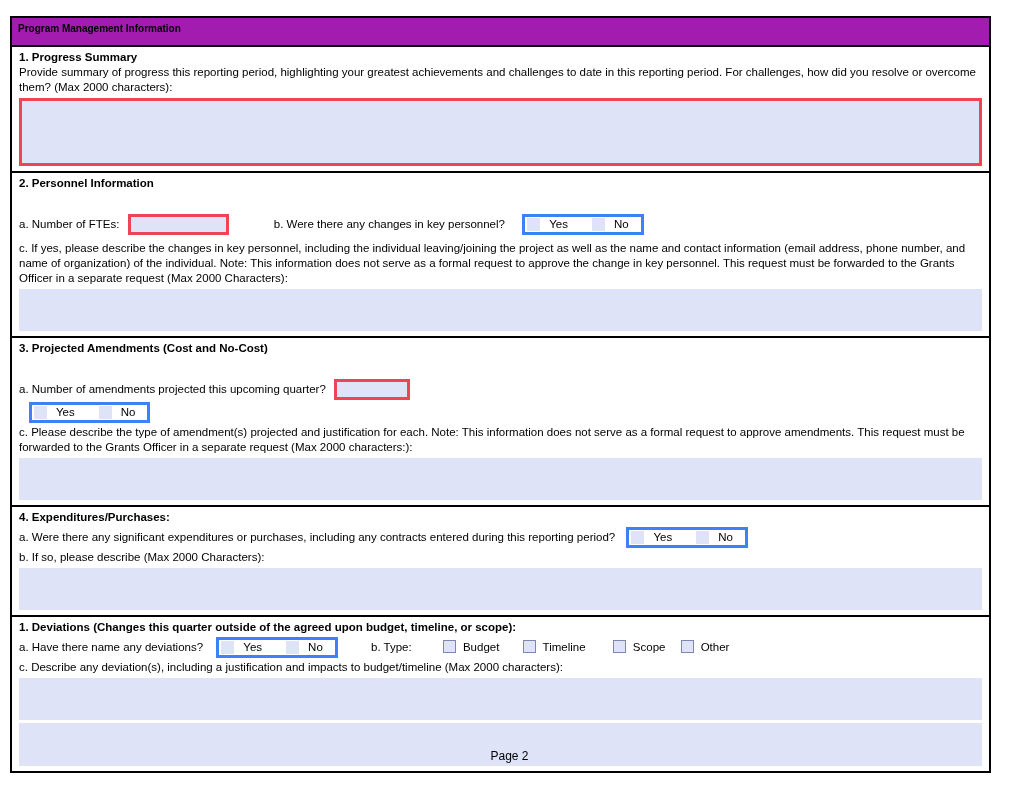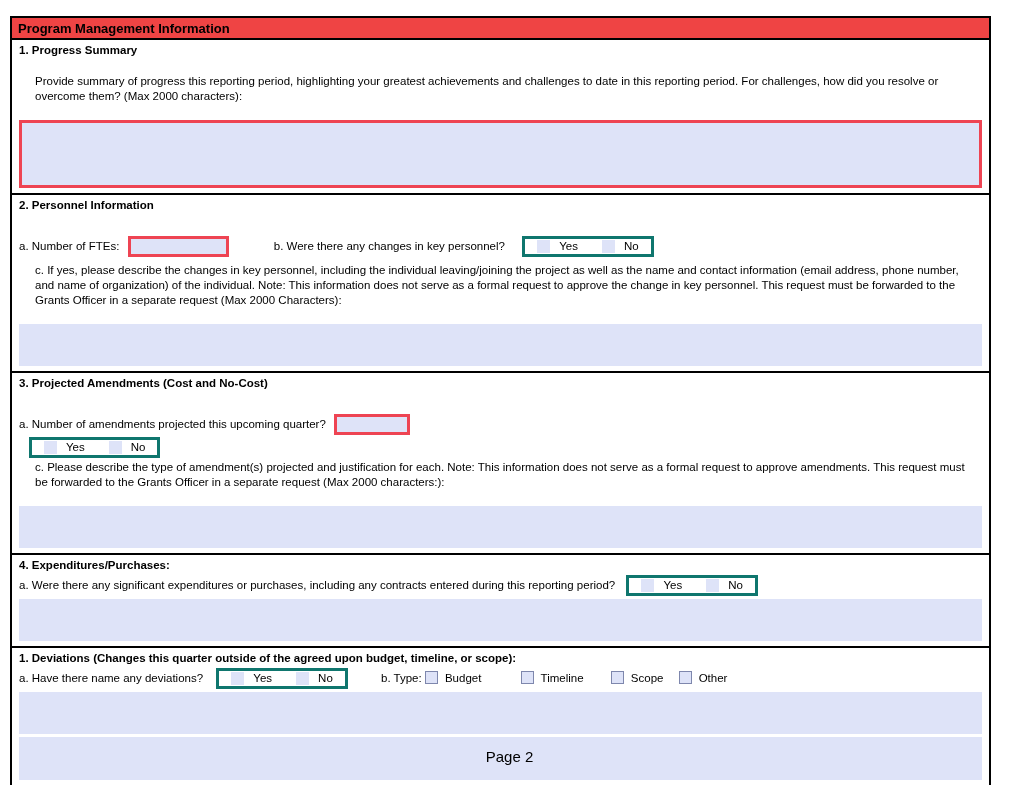--- a/index.html
+++ b/index.html
@@ -7,57 +7,57 @@
   body {
     width:1019px; height:785px; background:#ffffff; position:relative;
     font-family:"Liberation Sans","DejaVu Sans",sans-serif;
     font-size:11.5px; color:#000; line-height:15px;
   }
   .form-table {
     position:absolute; left:10px; top:16px; width:981px;
     border:2px solid #000; background:#fff;
   }
   .hdr {
-    background:#ef4444; border-bottom:2px solid #000;
-    font-weight:bold; font-size:13px; padding:3px 6px 2px 6px;
+    background:#a21caf; border-bottom:2px solid #000;
+    font-weight:bold; font-size:10px; padding:3px 6px 9px 6px;
   }
   .sec { padding:3px 7px 5px 7px; }
   .sec + .sec { border-top:2px solid #000; }
   .sec-title { font-weight:bold; }
-  .para { margin:16px; }
+  .para { margin:0; }
   .field-area {
     background:#dee3f8; margin-top:3px; height:42px;
   }
   .field-area.req { border:3px solid #ee4453; height:68px; }
   .red-input {
     display:inline-block; vertical-align:middle;
     background:#dee3f8; border:3px solid #ee4453;
     width:101px; height:21px;
   }
   .red-input.small { width:76px; }
   .yn-group {
     display:inline-flex; align-items:center; vertical-align:middle;
-    border:3px solid #0f766e; background:#fff;
-    padding:1px 12px 1px 12px; height:21px;
+    border:3px solid #3b82f6; background:#fff;
+    padding:1px 12px 1px 2px; height:21px;
   }
   .cb {
     display:inline-block; width:13px; height:13px;
     background:#dee3f8; flex:0 0 auto;
   }
   .yn-group .cb { margin-right:9px; }
   .yn-group .no-cb { margin-left:24px; }
   .type-cb {
     display:inline-block; width:13px; height:13px; vertical-align:-2px;
     background:#dee3f8; border:1px solid #7e87ad; margin-right:7px;
   }
   .row { margin-top:2px; white-space:nowrap; }
   .gap-after-title { margin-top:23px; }
   .footer {
     position:absolute; top:749px; left:0; width:100%;
-    text-align:center; font-size:15px;
+    text-align:center; font-size:12px;
   }
   .mt2 { margin-top:2px; }
   .mt6 { margin-top:6px; }
 </style>
 </head>
 <body>
 
 <div class="form-table">
 
   <div class="hdr">Program Management Information</div>
@@ -107,46 +107,48 @@
     <div class="sec-title">4. Expenditures/Purchases:</div>
     <div class="row">
       <span>a. Were there any significant expenditures or purchases, including any contracts entered during this reporting period?</span>
       <span class="yn-group" style="margin-left:8px;">
         <span class="cb"></span>
         <span>Yes</span>
         <span class="cb no-cb"></span>
         <span>No</span>
       </span>
     </div>
+    <div class="para mt2">b. If so, please describe (Max 2000 Characters):</div>
     <div class="field-area"></div>
   </div>
 
   <div class="sec">
     <div class="sec-title">1. Deviations (Changes this quarter outside of the agreed upon budget, timeline, or scope):</div>
     <div class="row">
       <span>a. Have there name any deviations?</span>
       <span class="yn-group" style="margin-left:10px;">
         <span class="cb"></span>
         <span>Yes</span>
         <span class="cb no-cb"></span>
         <span>No</span>
       </span>
       <span style="margin-left:30px;">b. Type:</span>
-      <span style="margin-left:0;">
+      <span style="margin-left:28px;">
         <span class="type-cb"></span><span>Budget</span>
       </span>
-      <span style="margin-left:24px;padding-left:12px;">
+      <span style="margin-left:8px;padding-left:12px;">
         <span class="type-cb"></span><span>Timeline</span>
       </span>
       <span style="margin-left:24px;">
         <span class="type-cb"></span><span>Scope</span>
       </span>
       <span style="margin-left:12px;">
         <span class="type-cb"></span><span>Other</span>
       </span>
     </div>
+    <div class="para mt2">c. Describe any deviation(s), including a justification and impacts to budget/timeline (Max 2000 characters):</div>
     <div class="field-area"></div>
     <div class="field-area" style="height:43px;"></div>
   </div>
 
 </div>
 
 <div class="footer">Page 2</div>
 
 </body></html>

